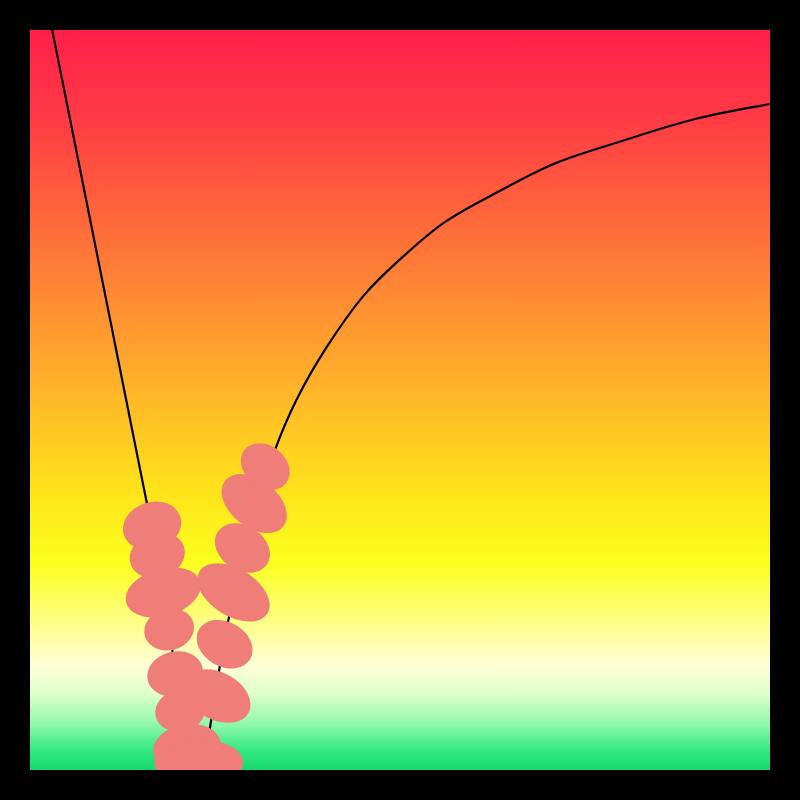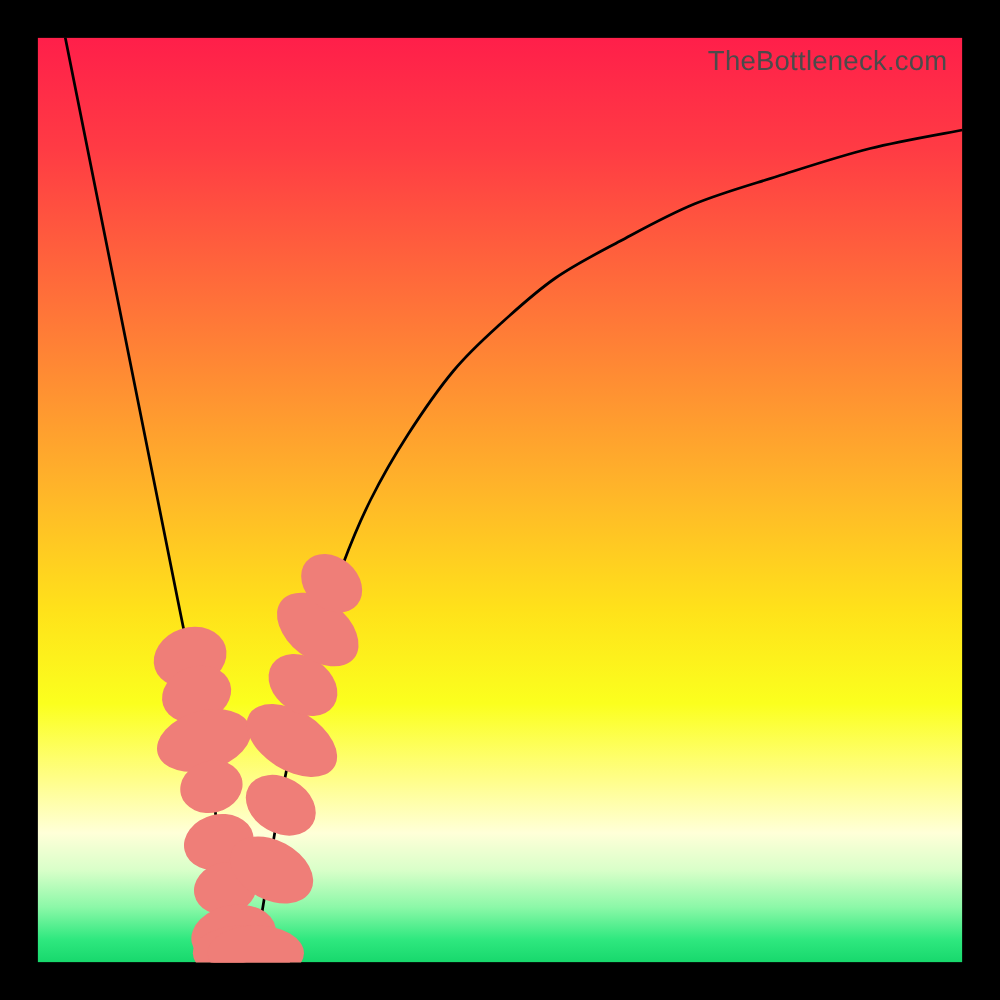--- a/index.html
+++ b/index.html
@@ -86,15 +86,14 @@
           <ellipse cx="174.64" cy="732.60" rx="38.52" ry="22.24" fill="#ef7e78" transform="rotate(0 174.64 732.60)"></ellipse>
           <ellipse cx="187.22" cy="666.00" rx="23.72" ry="35.56" fill="#ef7e78" transform="rotate(-62 187.22 666.00)"></ellipse>
           <ellipse cx="194.62" cy="614.20" rx="22.24" ry="29.64" fill="#ef7e78" transform="rotate(-60 194.62 614.20)"></ellipse>
           <ellipse cx="203.50" cy="562.40" rx="23.72" ry="40.00" fill="#ef7e78" transform="rotate(-58 203.50 562.40)"></ellipse>
           <ellipse cx="212.38" cy="518.00" rx="22.24" ry="29.64" fill="#ef7e78" transform="rotate(-56 212.38 518.00)"></ellipse>
           <ellipse cx="224.22" cy="473.60" rx="23.72" ry="37.04" fill="#ef7e78" transform="rotate(-52 224.22 473.60)"></ellipse>
           <ellipse cx="235.32" cy="436.60" rx="20.76" ry="26.68" fill="#ef7e78" transform="rotate(-50 235.32 436.60)"></ellipse>
         </g>
     </svg>
 
-    <div class="watermark">TheBottleneck.com</div>
   </div>
 </div>
 
 </body></html>

